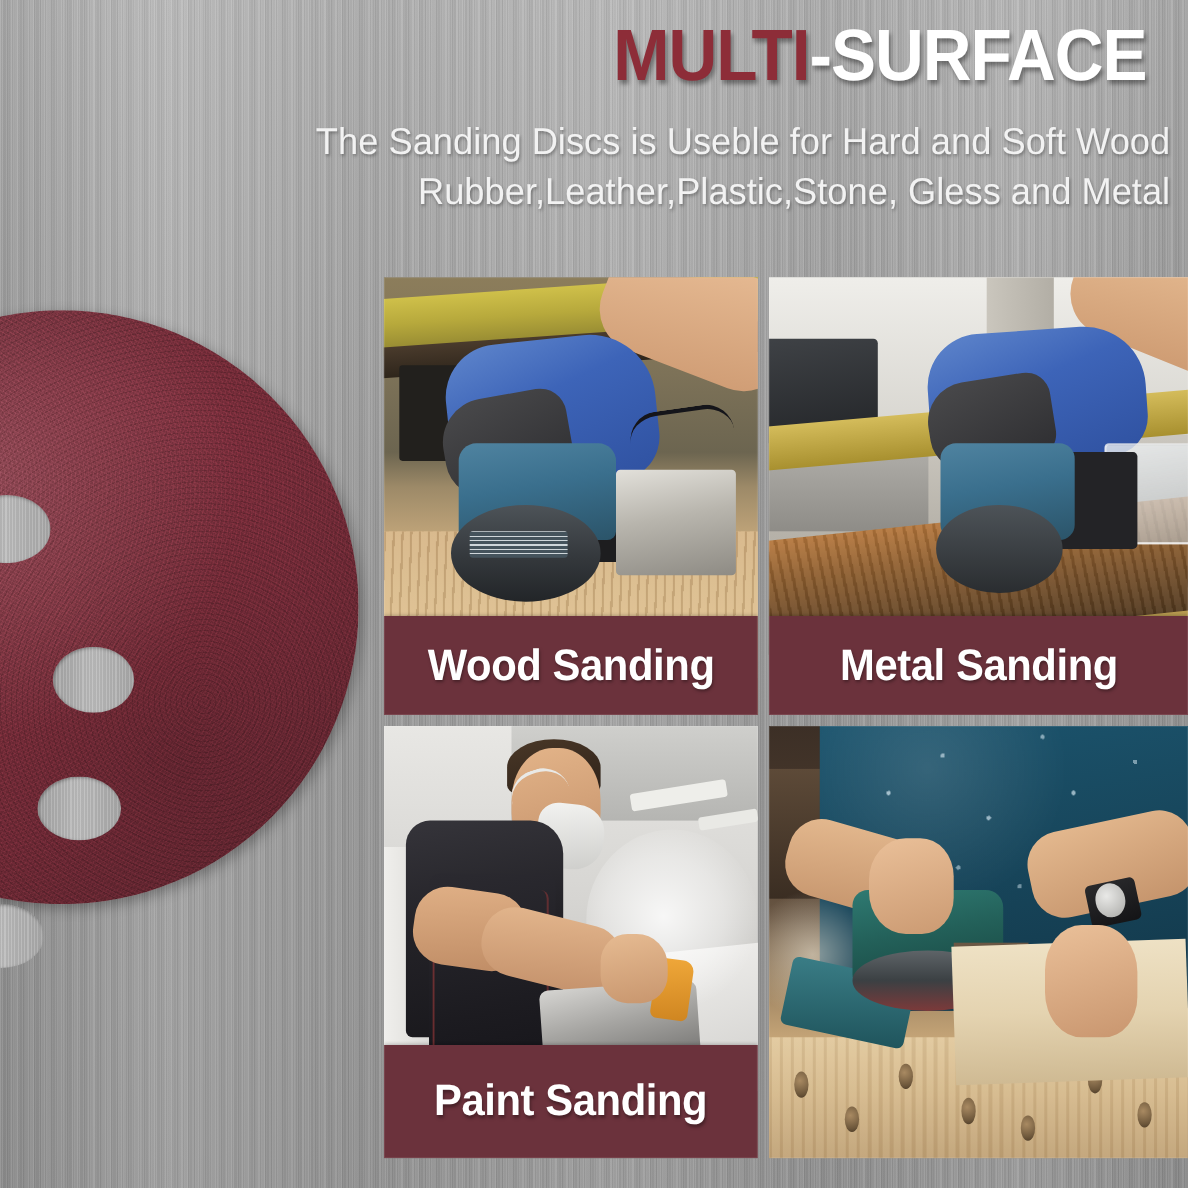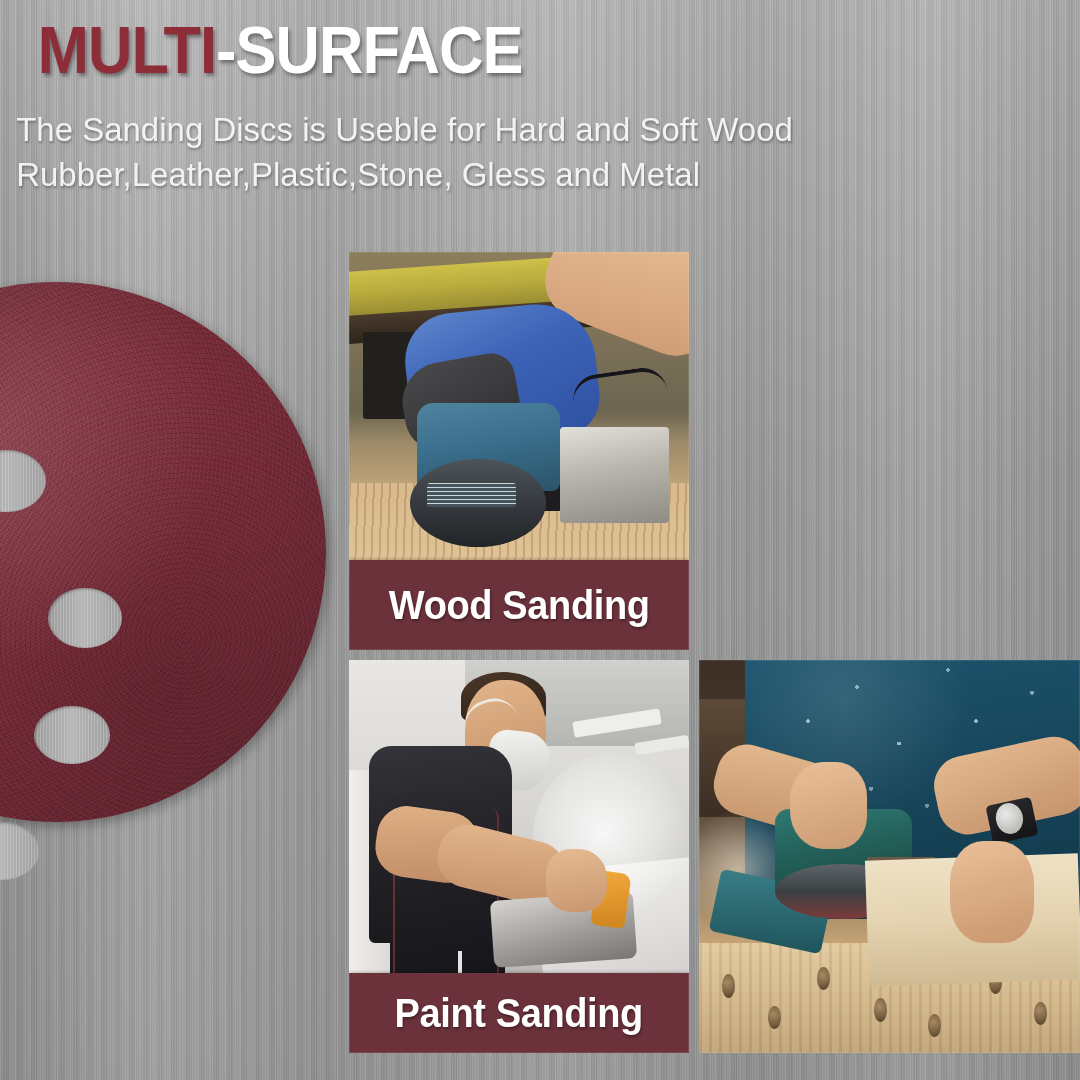--- a/index.html
+++ b/index.html
@@ -20,21 +20,21 @@
         rgba(255,255,255,.030) 2px, rgba(255,255,255,.030) 3px,
         rgba(0,0,0,.020) 3px,   rgba(0,0,0,.020) 5px),
       repeating-linear-gradient(90deg,
         rgba(255,255,255,.05) 0px, rgba(255,255,255,.05) 3px,
         rgba(0,0,0,.035) 3px, rgba(0,0,0,.035) 9px,
         rgba(255,255,255,.025) 9px, rgba(255,255,255,.025) 14px),
       linear-gradient(90deg,#9d9d9d 0%,#b3b3b3 14%,#a3a3a3 30%,#b0b0b0 52%,#a0a0a0 70%,#adadad 86%,#9b9b9b 100%);
   }
 
   
-  .header{position:absolute;left:0;top:0;width:1080px;text-align:left;}
+  .header{position:absolute;left:0;top:0;width:1080px;text-align:right;}
   .title{
     margin:0;padding-top:16px;
     font-size:66px;line-height:1.04;font-weight:bold;
     letter-spacing:-1px;
     font-family:"Liberation Sans", sans-serif;
     transform:scaleX(.93);
     text-shadow:2px 3px 4px rgba(0,0,0,.38);
   }
   .title .t-red{color:#8d2d38;}
   .title .t-white{color:#ffffff;}
@@ -88,21 +88,21 @@
     position:absolute;left:0;right:0;bottom:0;height:90px;
     background:#6b323c;
     display:flex;align-items:center;justify-content:center;
     box-shadow:0 -1px 3px rgba(0,0,0,.22);
   }
   .cap-text{
     color:#fff;font-size:40px;font-weight:bold;letter-spacing:-.4px;
     transform:scaleX(.95);white-space:nowrap;
     text-shadow:1px 2px 3px rgba(0,0,0,.35);
   }
-  .cell-bl .cap,.cell-br .cap{height:80px;margin-top:21px;}
+  .cell-bl .cap,.cell-br .cap{height:103px;margin-top:21px;}
 
   
   .sc{position:absolute;}
 
   
   .s1-bg{inset:0;background:linear-gradient(180deg,#8c7d5b 0%,#7d7258 22%,#6c6550 40%,#9d8a68 48%,#c9ab7e 62%,#d8bb8d 100%);}
   .s1-bench2{left:0;top:58%;width:100%;height:42%;
     background:
       repeating-linear-gradient(92deg, rgba(120,85,45,.20) 0 2px, rgba(255,236,198,.15) 2px 8px),
       linear-gradient(180deg,#d2b184 0%,#d9bb8c 45%,#bb9c72 100%);}
@@ -281,20 +281,42 @@
         <div class="sc s1-can"></div>
         <div class="sc s1-body"></div>
         <div class="sc s1-pad"></div>
         <div class="sc s1-vent"></div>
       </div>
       <div class="cap">
         <span class="cap-text">Wood Sanding</span>
       </div>
     </div>
 
+    <div class="cell cell-tr">
+      <div class="photo">
+        <div class="sc s2-bg"></div>
+        <div class="sc s2-wall"></div>
+        <div class="sc s2-pillar"></div>
+        <div class="sc s2-sawtable"></div>
+        <div class="sc s2-saw"></div>
+        <div class="sc s2-brasstrack"></div>
+        <div class="sc s2-beam2"></div>
+        <div class="sc s2-beam"></div>
+        <div class="sc s2-arm"></div>
+        <div class="sc s2-glove"></div>
+        <div class="sc s2-glovepalm"></div>
+        <div class="sc s2-cup"></div>
+        <div class="sc s2-motor"></div>
+        <div class="sc s2-body"></div>
+        <div class="sc s2-pad"></div>
+      </div>
+      <div class="cap">
+        <span class="cap-text">Metal Sanding</span>
+      </div>
+    </div>
 
     <div class="cell cell-bl">
       <div class="photo">
         <div class="sc s3-bg"></div>
         <div class="sc s3-ceiling"></div>
         <div class="sc s3-lamp"></div>
         <div class="sc s3-lamp2"></div>
         <div class="sc s3-panelL"></div>
         <div class="sc s3-car"></div>
         <div class="sc s3-dust"></div>

